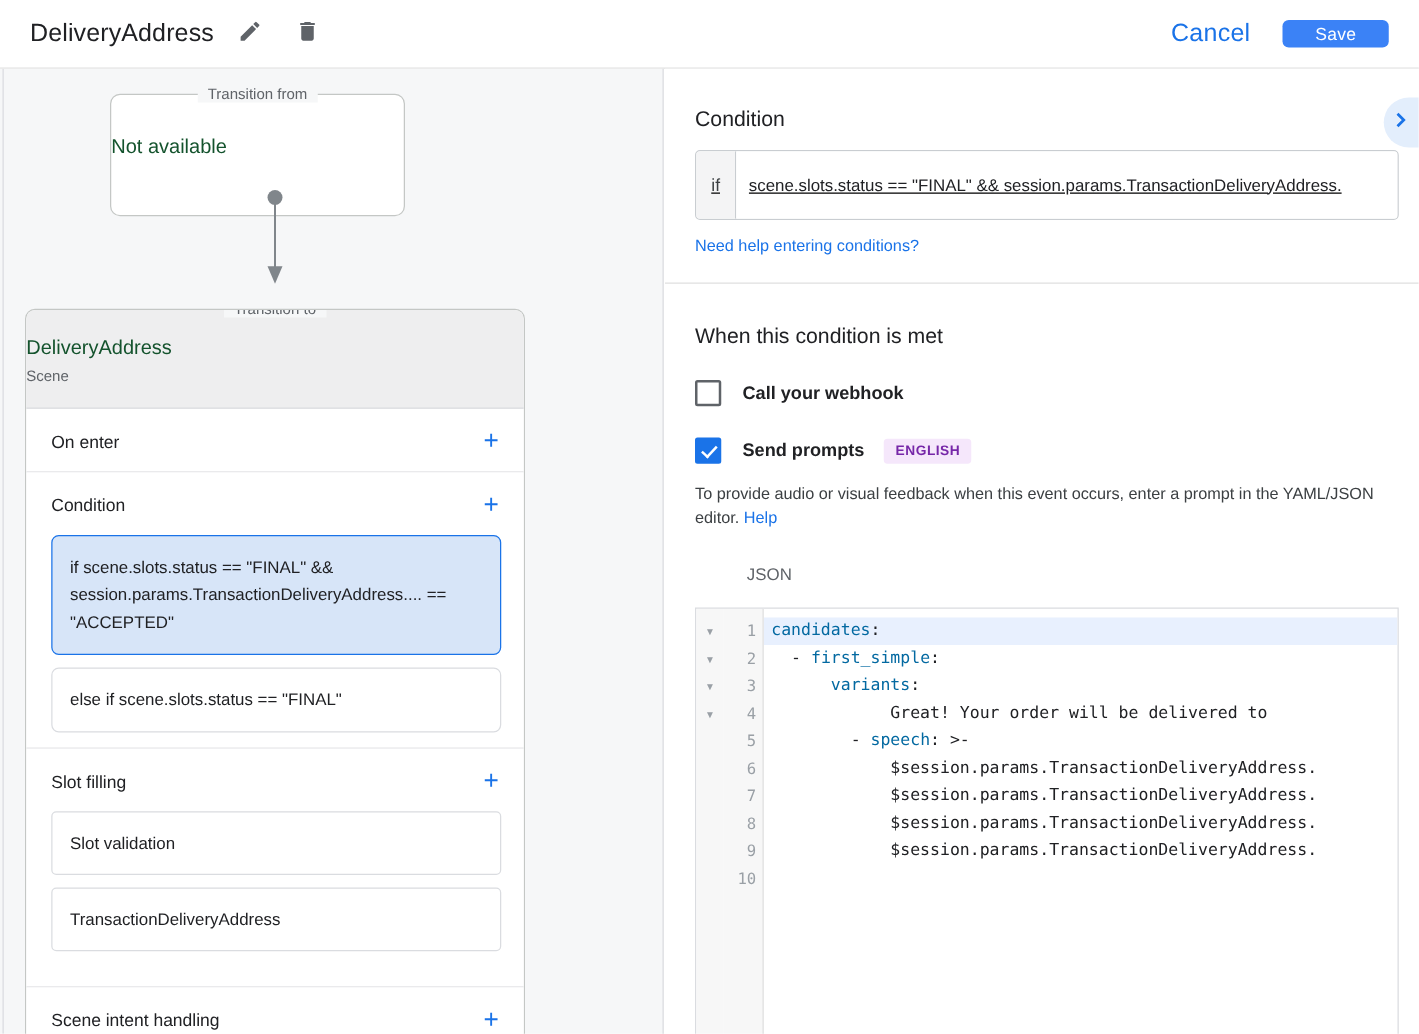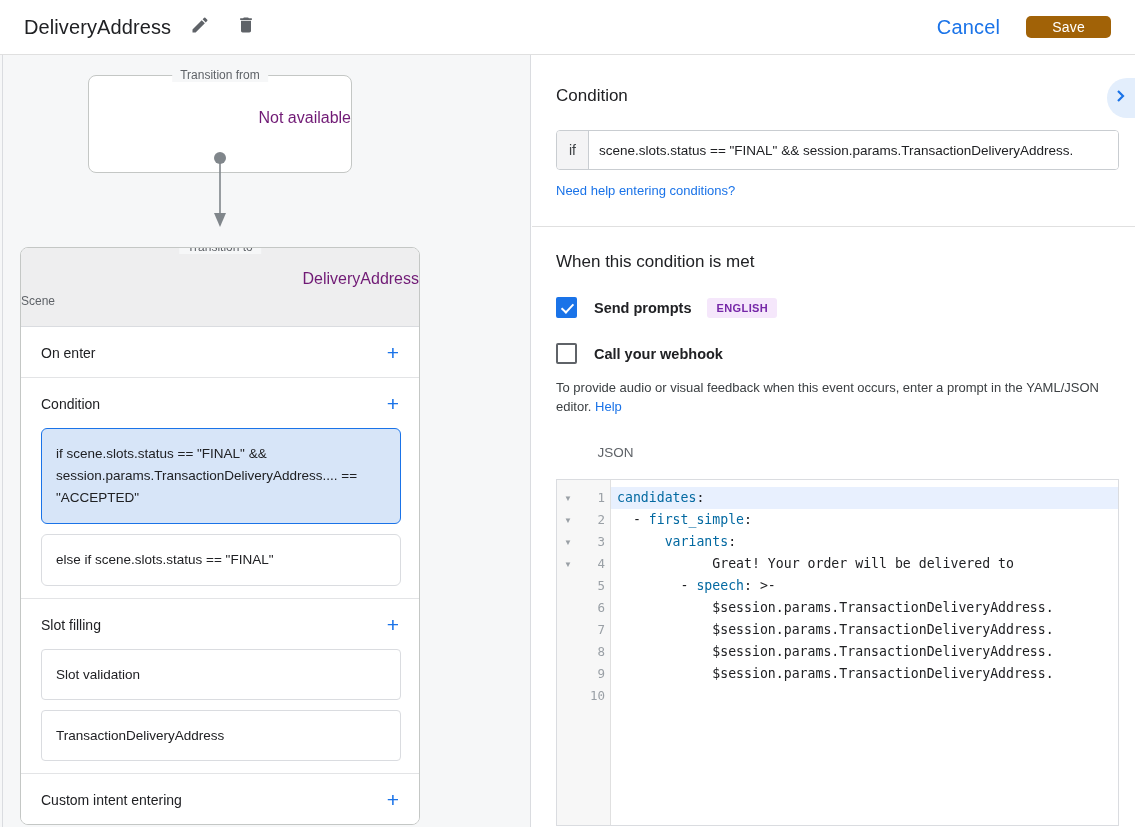--- a/index.html
+++ b/index.html
@@ -38,21 +38,21 @@
   .cancel-btn {
     color: #1a73e8;
     font-size: 20px;
     font-weight: 500;
     padding: 9px 14px;
     border-radius: 4px;
     cursor: pointer;
     letter-spacing: 0.2px;
   }
   .save-btn {
-    background: #a16207;
+    background: #3b82f6;
     color: #ffffff;
     font-size: 14px;
     font-weight: 500;
     padding: 3px 26px;
     border-radius: 5px;
     margin-left: 12px;
     margin-right: 24px;
     cursor: pointer;
     letter-spacing: 0.2px;
     border: none;
@@ -84,33 +84,33 @@
     position: absolute;
     top: -8px;
     background: #f6f7f8;
     padding: 0 8px;
     font-size: 12px;
     color: #5f6368;
     white-space: nowrap;
   }
   .node-title {
     font-size: 16px;
-    color: #701a75;
-    text-align: right;
+    color: #14532d;
+    text-align: left;
   }
   .node-sub {
     font-size: 12px;
     color: #5f6368;
     text-align: left;
     margin-top: 6px;
   }
 
   #transition-from {
     left: 88px; top: 20px;
-    width: 264px; height: 98px;
+    width: 236px; height: 98px;
     background: #ffffff;
   }
   #transition-from .node-title { margin-top: 33px; }
 
   
   .connector { position: absolute; left: 0; top: 0; }
 
   
   .to-card {
     position: absolute;
@@ -176,21 +176,21 @@
   .slot-card {
     border: 1px solid #dadce0;
     border-radius: 4px;
     background: #ffffff;
     padding: 17px 14px;
     font-size: 13.5px;
     color: #202124;
     margin-bottom: 10px;
     cursor: pointer;
   }
-  .slot-card:last-child { margin-bottom: 0; }
+  .slot-card:last-child { margin-bottom: 16px; }
 
   
   .right-panel {
     position: absolute;
     top: 55px; left: 532px;
     width: 603px; height: 772px;
     background: #ffffff;
     overflow: hidden;
   }
   .rp-section { padding: 0 24px; position: relative; }
@@ -205,26 +205,27 @@
     width: 28px; height: 40px;
     background: #e3eefc;
     border-radius: 20px 0 0 20px;
     display: flex; align-items: center; justify-content: center;
     cursor: pointer;
   }
   .expand-tab svg { fill: none; stroke: #1a73e8; stroke-width: 2.2; }
 
   .cond-input-row {
     display: flex;
-    margin-top: 24px;
+    margin-top: 14px;
     border: 1px solid #c9cdd1;
     border-radius: 4px;
-    height: 40px;
+    height: 56px;
     overflow: hidden;
     width: 563px;
+    text-decoration: underline;
   }
   .cond-if {
     width: 32px;
     background: #f4f4f5;
     border-right: 1px solid #c9cdd1;
     display: flex; align-items: center; justify-content: center;
     font-size: 14px;
     color: #3c4043;
     flex: none;
   }
@@ -450,21 +451,21 @@
         <span class="plus-icon">+</span>
       </div>
       <div class="section-body">
         <div class="slot-card">Slot validation</div>
         <div class="slot-card">TransactionDeliveryAddress</div>
       </div>
     </div>
 
     <div class="section">
       <div class="section-head">
-        <span class="section-label">Custom intent entering</span>
+        <span class="section-label">Scene intent handling</span>
         <span class="plus-icon">+</span>
       </div>
     </div>
   </div>
 </div>
 
 <div class="right-panel">
 
   <div class="rp-section">
     <div class="rp-h">Condition</div>
@@ -482,28 +483,28 @@
     </div>
 
     <div class="help-link">Need help entering conditions?</div>
     <div class="rp-divider"></div>
   </div>
 
   <div class="rp-section" style="margin-top:22px;">
     <div class="rp-h">When this condition is met</div>
 
     <div class="check-row">
+      <div class="cbox"></div>
+      <div class="check-label">Call your webhook</div>
+    </div>
+
+    <div class="check-row">
       <div class="cbox checked"></div>
       <div class="check-label">Send prompts</div>
       <div class="lang-badge">ENGLISH</div>
-    </div>
-
-    <div class="check-row">
-      <div class="cbox"></div>
-      <div class="check-label">Call your webhook</div>
     </div>
 
     <div class="helper-text">
       <span>To provide audio or visual feedback when this event occurs, enter a prompt in the YAML/JSON editor. </span><a>Help</a>
     </div>
 
     <div class="tabs">
       <div class="tab">JSON</div>
     </div>
 

